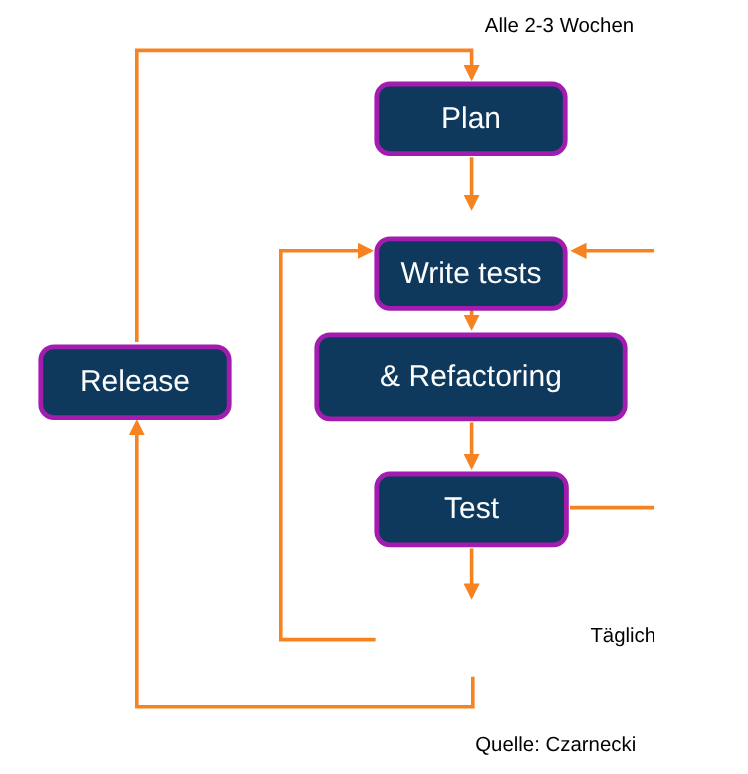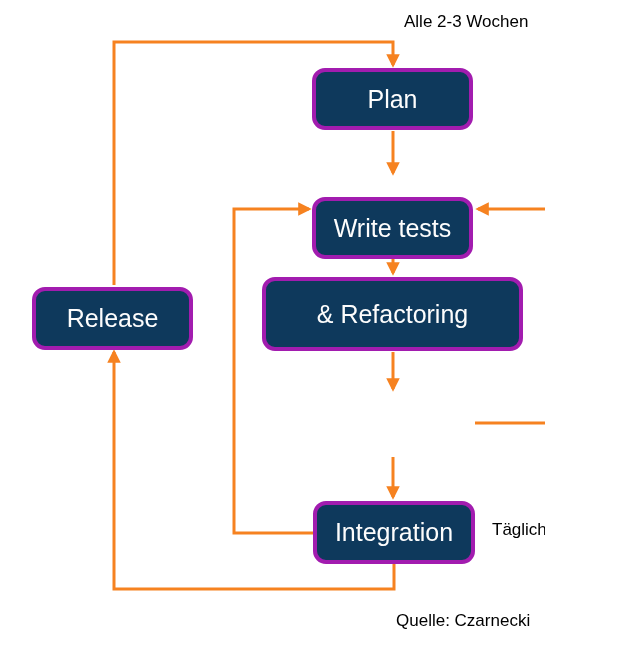--- a/index.html
+++ b/index.html
@@ -87,24 +87,24 @@
   </div>
 
   <div class="node node-write-tests">
     <span>Write tests</span>
   </div>
 
   <div class="node node-pair">
     <span>&amp; Refactoring</span>
   </div>
 
+  <div class="node node-test">
+    <span>Test</span>
+  </div>
 
-  <div class="node node-integration">
-    <span>Integration</span>
-  </div>
 
   <div class="node node-release">
     <span>Release</span>
   </div>
 
   <div class="note note-daily">Täglich</div>
 
   <div class="note note-source">Quelle: Czarnecki</div>
 
 </div>

